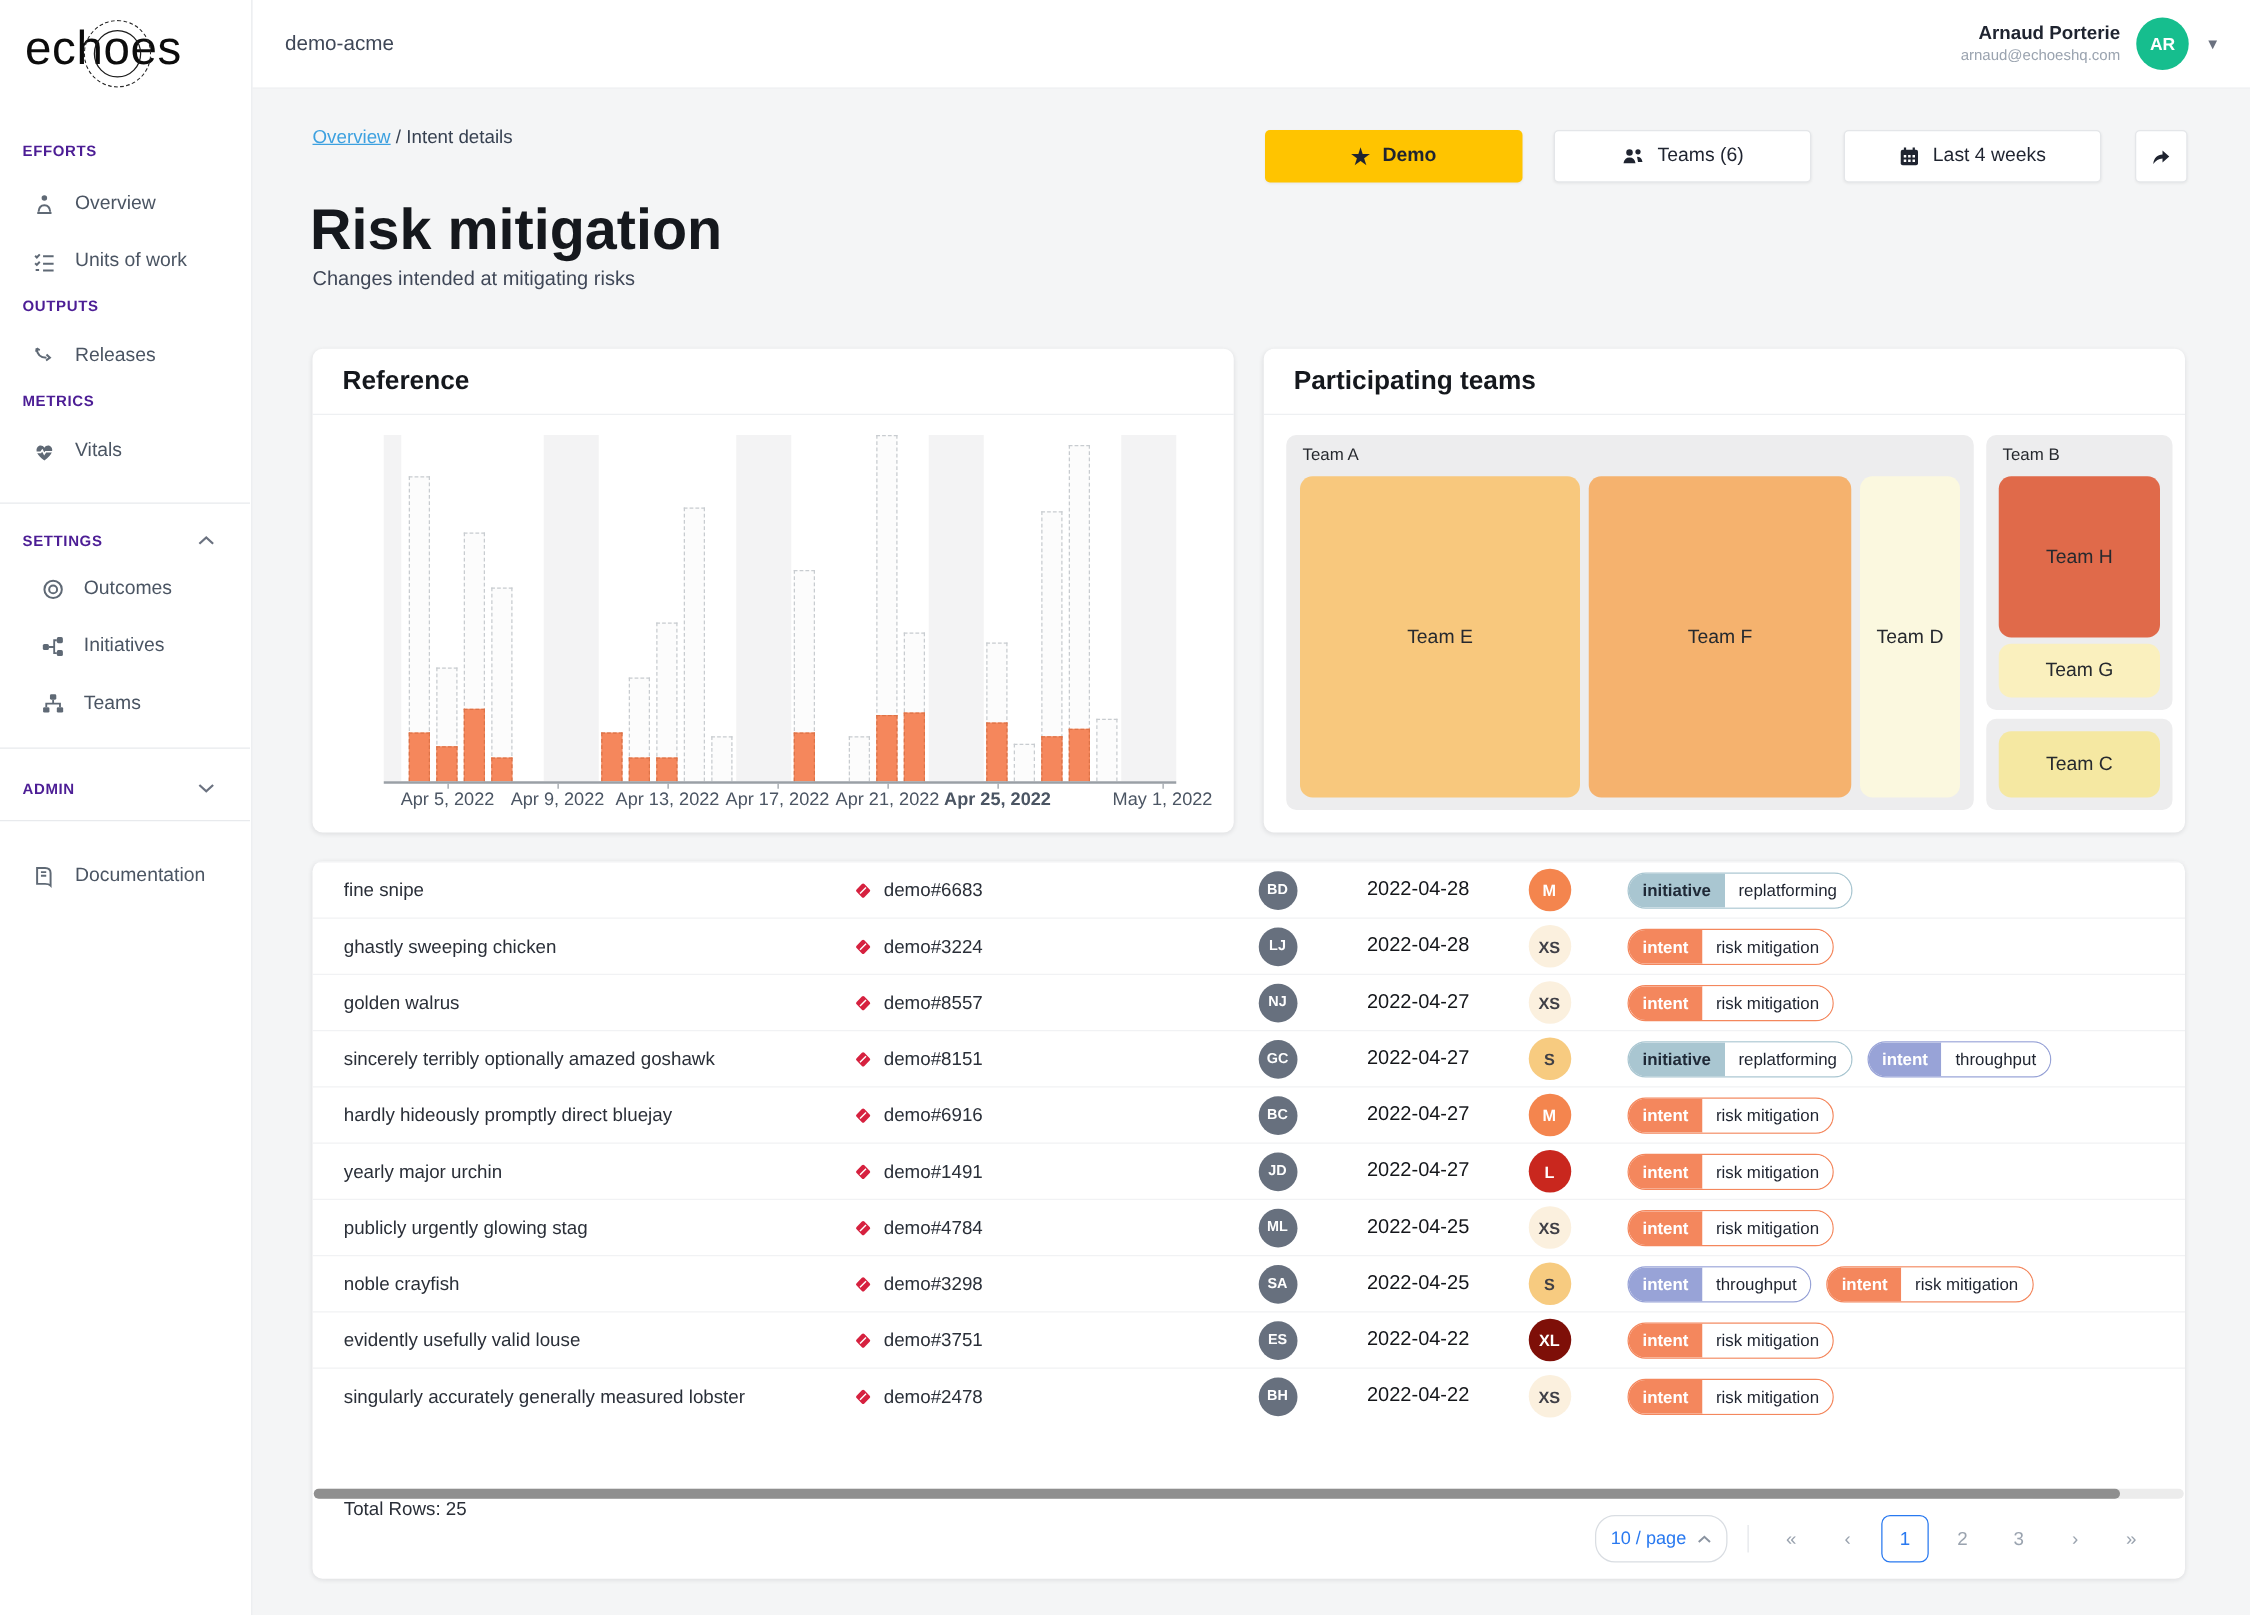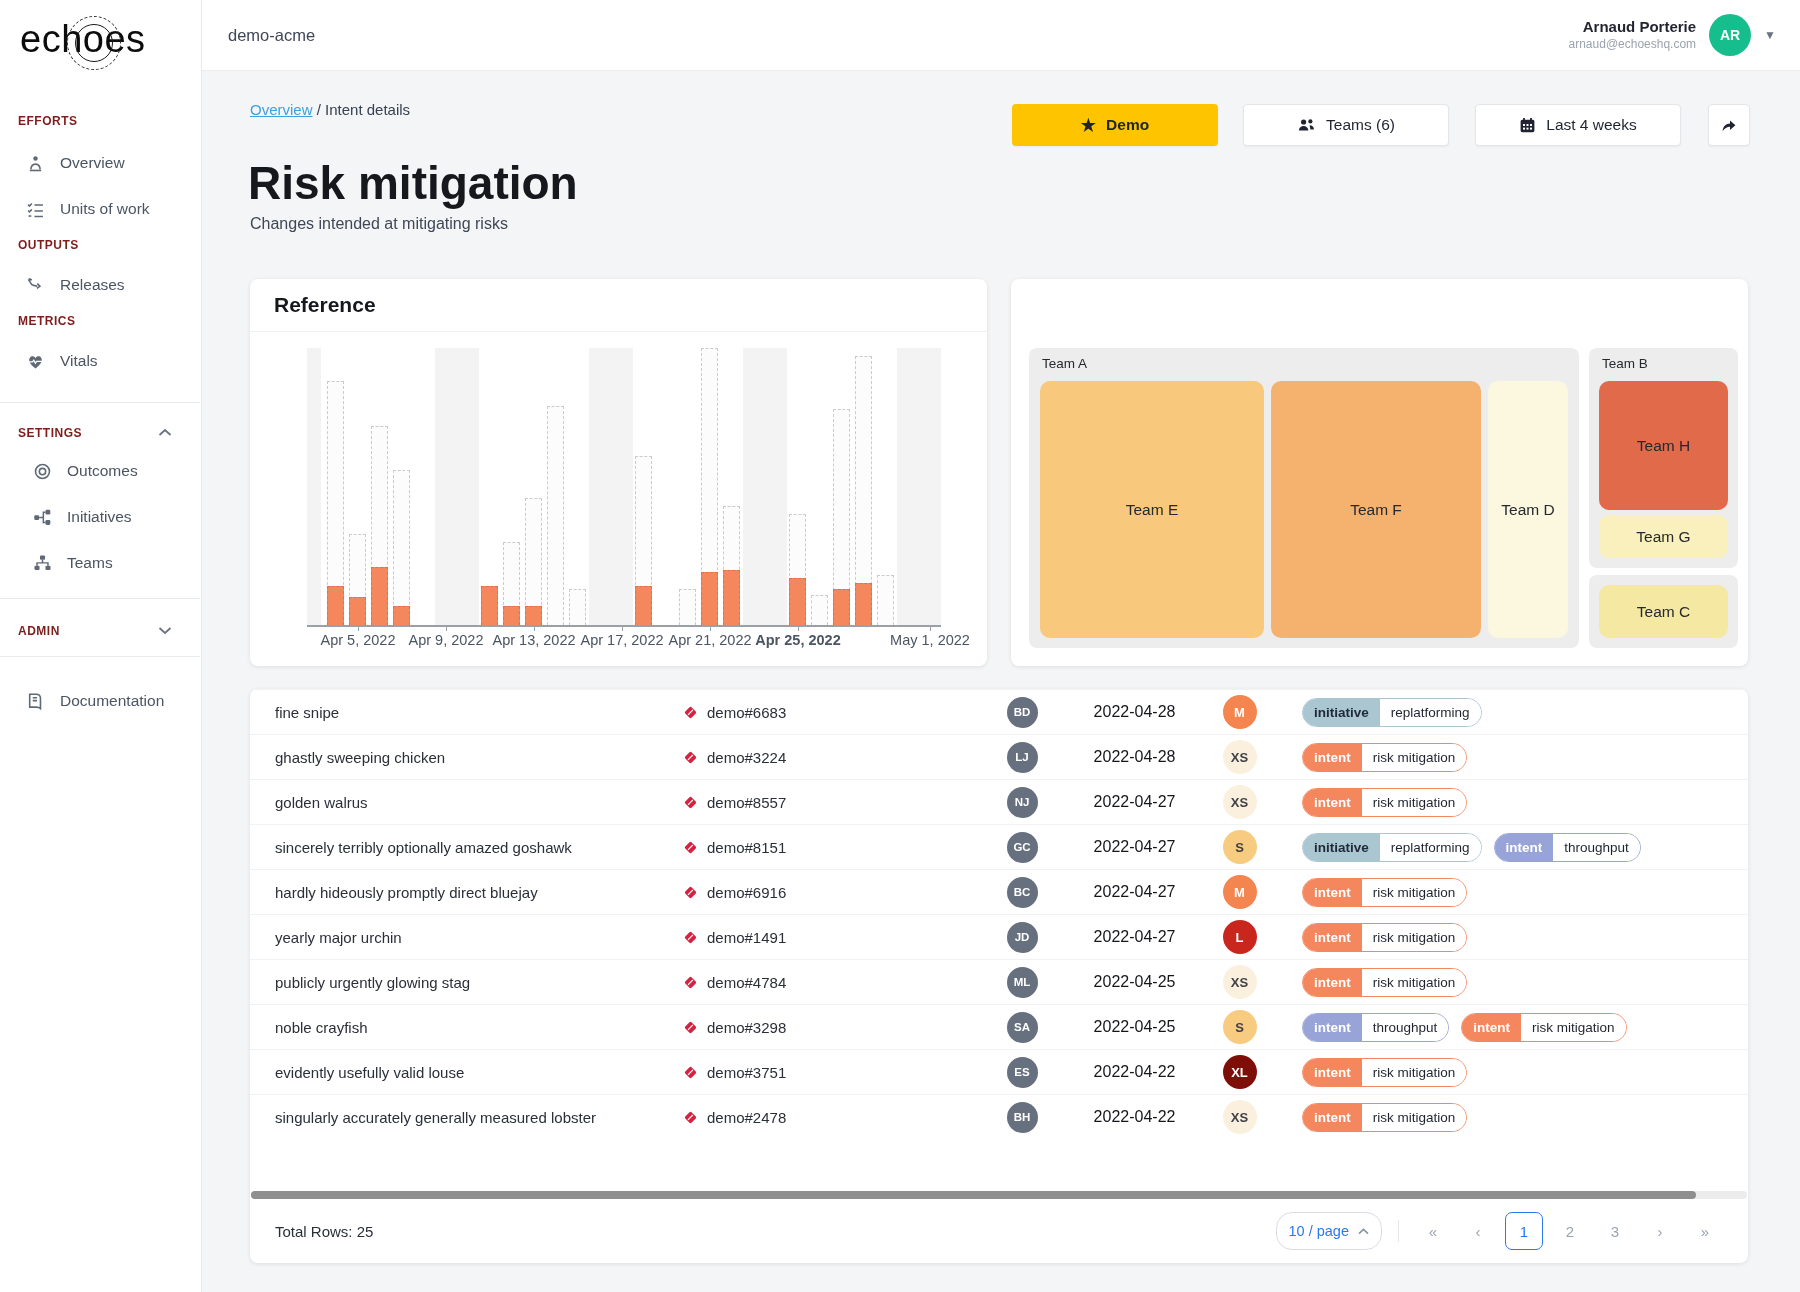--- a/index.html
+++ b/index.html
@@ -5,21 +5,21 @@
   html,body{margin:0;padding:0;}
   body{width:1800px;height:1292px;position:relative;overflow:hidden;background:#f4f5f6;
        font-family:"Liberation Sans",sans-serif;color:#2a2f38;}
   svg{display:block}
   
   .sidebar{position:absolute;left:0;top:0;bottom:0;width:201px;background:#fff;border-right:1px solid #e8eaed;z-index:5}
   .logo{position:absolute;left:20px;top:18px;font-size:38px;color:#0c0c0c;letter-spacing:.5px}
   .logo-o{position:relative;display:inline-block}
   .logo-o::before{content:"";position:absolute;left:50%;top:58%;width:36px;height:36px;border:1.4px solid #1a1a1a;border-radius:50%;transform:translate(-50%,-50%)}
   .logo-o::after{content:"";position:absolute;left:50%;top:58%;width:52px;height:52px;border:1.4px dashed #2b2b2b;border-radius:50%;transform:translate(-50%,-50%)}
-  .side-label{position:absolute;left:18px;font-size:12px;font-weight:700;letter-spacing:.5px;color:#7f1d1d}
+  .side-label{position:absolute;left:18px;font-size:12px;font-weight:700;letter-spacing:.5px;color:#4c1d95}
   .side-item{position:absolute;left:0;width:201px;height:30px;display:flex;align-items:center;gap:15px;
              padding-left:26px;box-sizing:border-box;font-size:15.5px;color:#4b5563;cursor:pointer}
   .side-item.sub{padding-left:33px}
   .side-item .sicon{width:19px;height:19px;flex:0 0 19px}
   .side-div{position:absolute;left:0;width:200px;height:1px;background:#e8eaed}
   .side-chev{position:absolute;left:158px;width:14px;height:10px}
   
   .topbar{position:absolute;left:201px;top:0;width:1599px;height:71px;background:#fff;border-bottom:1px solid #ebedef;
           display:flex;align-items:center;box-sizing:border-box}
   .workspace{margin-left:27px;font-size:16.5px;color:#3f4757}
@@ -77,21 +77,21 @@
   .c-time{text-align:center;font-size:16px;color:#14161a}
   .c-effort{display:flex;justify-content:center}
   .effort{width:34px;height:34px;border-radius:50%;display:flex;align-items:center;justify-content:center;
           font-size:13px;font-weight:700}
   .c-tags{display:flex;gap:12px;padding-left:25px}
   .pill{display:inline-flex;height:27px;border:1.5px solid;border-radius:14.5px;overflow:hidden;font-size:13.5px;align-items:stretch;background:#fff}
   .pill-l{display:flex;align-items:center;padding:0 11px;font-weight:600}
   .pill-r{display:flex;align-items:center;padding:0 11px;background:#fff;color:#1f2430}
   .hscroll{position:absolute;left:1px;right:1px;top:502px;height:8px;background:#ececec;border-radius:4px}
   .hthumb{position:absolute;left:0;top:0;height:8px;width:1445px;background:#8f8f8f;border-radius:4px;cursor:pointer}
-  .tfoot{position:absolute;left:0;right:0;top:510px;bottom:0;display:flex;align-items:center;padding:0 25px}
+  .tfoot{position:absolute;left:0;right:0;top:510px;bottom:0;display:flex;padding:0 25px}
   .total-rows{font-size:15px;color:#2a2f38}
   .foot-right{margin-left:auto;display:flex;align-items:center}
   .pp-box{border:1px solid #d9dde2;border-radius:16px;height:36px;padding:0 12px;display:flex;align-items:center;gap:9px;
           color:#2979f0;font-size:14.5px;cursor:pointer;background:#fff}
   .pg-sep{width:1px;height:22px;background:#e3e6ea;margin:0 16px}
   .pg{display:flex;align-items:center;gap:9px;color:#9aa3af;font-size:15px}
   .pg-it{min-width:36px;height:36px;display:flex;align-items:center;justify-content:center;cursor:pointer;border-radius:7px}
   .pg-it.active{border:1px solid #2979f0;color:#2979f0}
 </style>
 </head>
@@ -323,20 +323,21 @@
         <div class="tickmark" style="left: 460px;"></div>
         <div class="ticklabel" style="left: 460px;">Apr 21, 2022</div>
         <div class="tickmark" style="left: 548px;"></div>
         <div class="ticklabel" style="left: 548px; font-weight: bold;">Apr 25, 2022</div>
         <div class="tickmark" style="left: 680px;"></div>
         <div class="ticklabel" style="left: 680px;">May 1, 2022</div>
       </div>
   </section>
 
   <section class="card" id="card-teams">
+    <div class="card-h">Participating teams</div>
 
     <div class="tgroup" style="left:18px;top:69px;width:550px;height:300px">
       <div class="tgroup-label">Team A</div>
       <div class="tile" style="left: 11px; top: 33px; width: 224px; height: 257px; background: rgb(248, 200, 125);">
           <span>Team E</span>
         </div>
       <div class="tile" style="left: 242px; top: 33px; width: 210px; height: 257px; background: rgb(245, 178, 110);">
           <span>Team F</span>
         </div>
       <div class="tile" style="left: 459px; top: 33px; width: 80px; height: 257px; background: rgb(251, 248, 223);">

